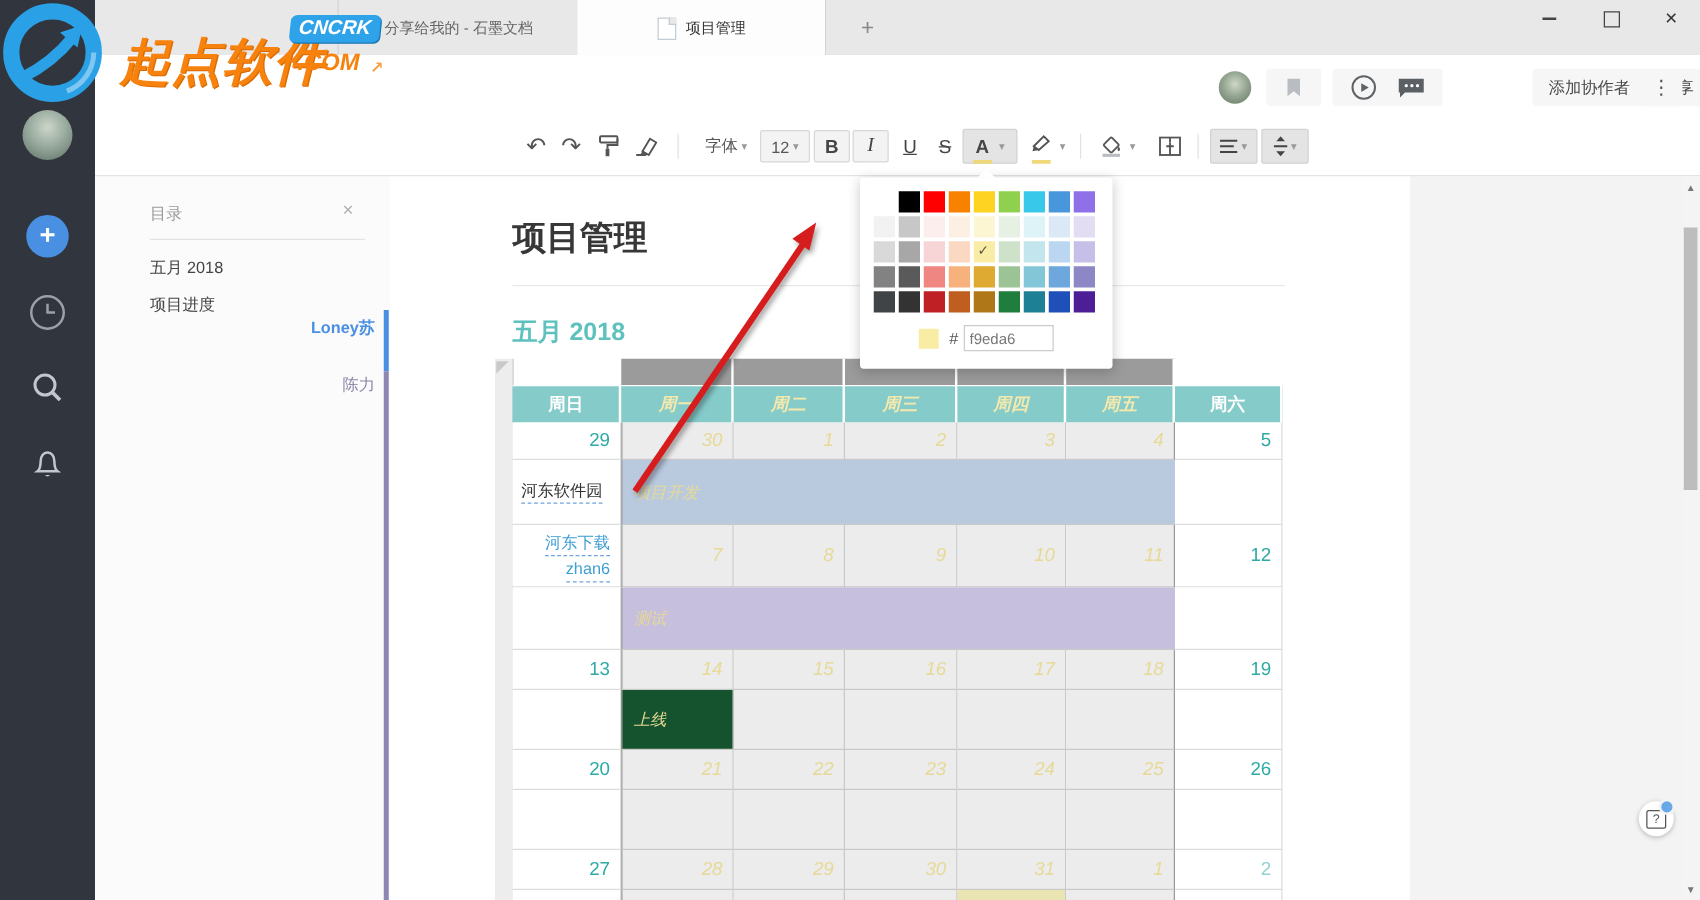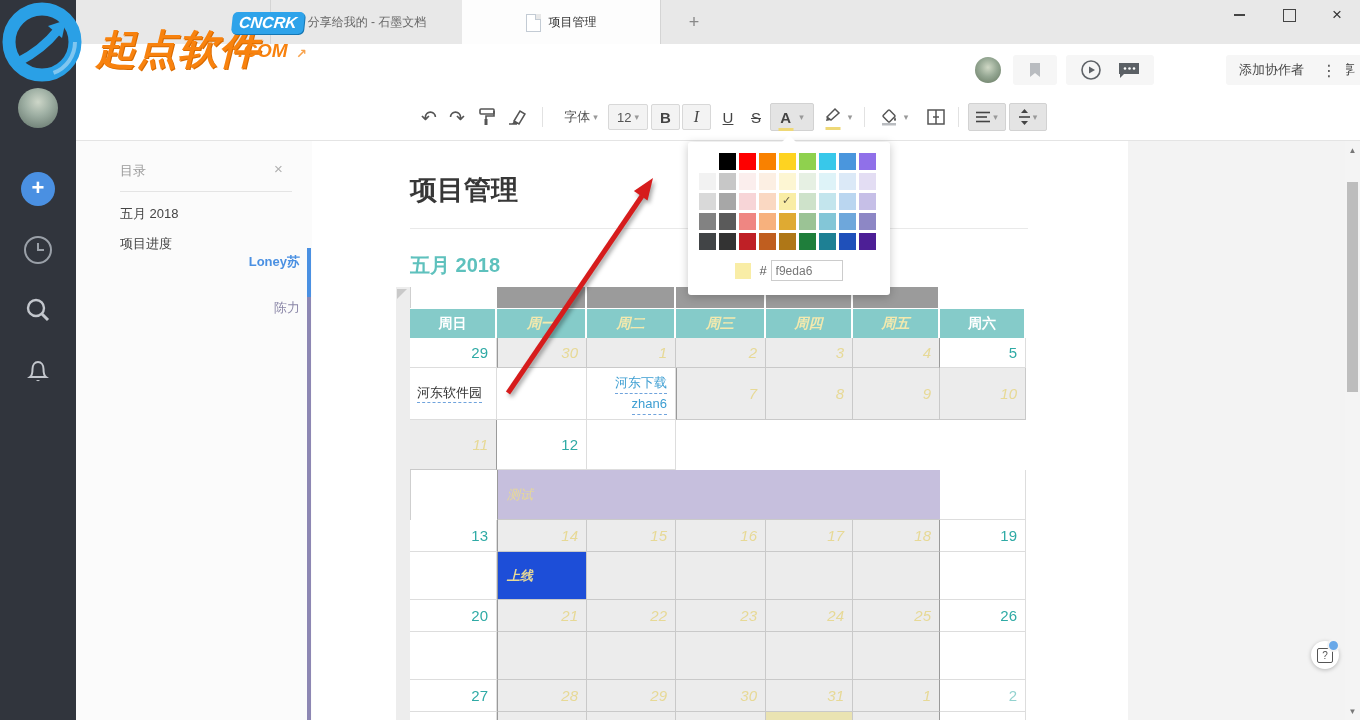--- a/index.html
+++ b/index.html
@@ -97,21 +97,21 @@
   .cg{background:#ececec;}
   .selL{border-left:1px solid #9a9a9a;}
   .selR{border-right:1px solid #9a9a9a !important;}
   .dnum{display:flex;align-items:center;justify-content:flex-end;padding-right:8px;font-size:15px;}
   .teal{color:#2faaa5;}
   .teal-lt{color:#93d2cf;}
   .ynum{color:#e7d996;font-style:italic;}
   .event{display:flex;align-items:center;font-size:13px;font-style:italic;color:#e7d996;padding-left:9px;}
   .ev-dev{background:#b9cadf;border-bottom:1px solid #c9c9c9;}
   .ev-test{background:#c6bfdd;border-bottom:1px solid #c9c9c9;}
-  .ev-launch{background:#1d4ed8;font-weight:bold;}
+  .ev-launch{background:#14532d;}
   .ev-partial{background:#eae3b2;}
   .linkcell{display:flex;flex-direction:column;align-items:flex-end;justify-content:center;padding-right:8px;font-size:13px;line-height:20px;}
   .dashed-dark{color:#333;border-bottom:1px dashed #6fa3dc;}
   .dashed-blue{color:#3d9ed2;border-bottom:1px dashed #6fa3dc;}
   .namecell{display:flex;align-items:center;padding-left:7px;font-size:13px;}
 
   
   .popup{left:688px;top:142px;width:202px;height:153px;background:#fff;border-radius:3px;z-index:40;
     box-shadow:0 2px 10px rgba(0,0,0,0.22);}
   .popup-notch{position:absolute;left:94px;top:-7px;width:0;height:0;
@@ -371,20 +371,23 @@
     <div class="cw dnum teal">29</div>
     <div class="c cg dnum ynum selL">30</div>
     <div class="c cg dnum ynum">1</div>
     <div class="c cg dnum ynum">2</div>
     <div class="c cg dnum ynum">3</div>
     <div class="c cg dnum ynum selR">4</div>
     <div class="cw dnum teal">5</div>
 
     <div class="cw namecell">
       <span class="dashed-dark">河东软件园</span>
+    </div>
+    <div class="event ev-dev selL" style="grid-column:2/7;">
+      <span>项目开发</span>
     </div>
     <div class="cw"></div>
 
     <div class="cw linkcell">
       <span class="dashed-blue">河东下载</span>
       <span class="dashed-blue">zhan6</span>
     </div>
     <div class="c cg dnum ynum selL">7</div>
     <div class="c cg dnum ynum">8</div>
     <div class="c cg dnum ynum">9</div>

